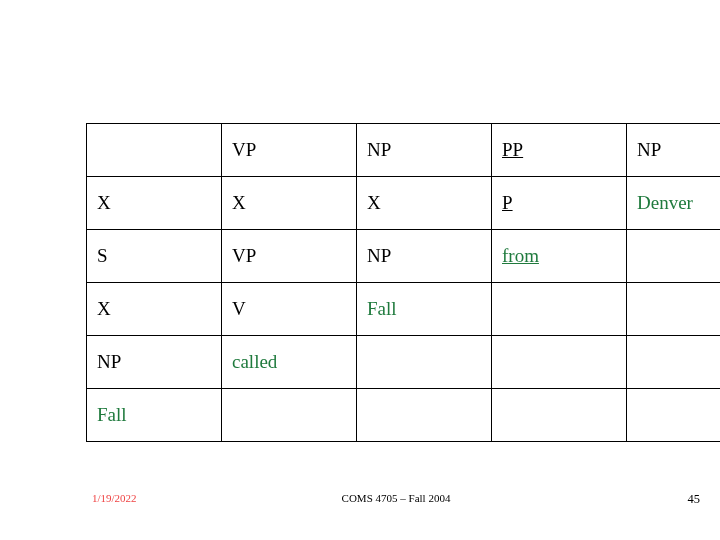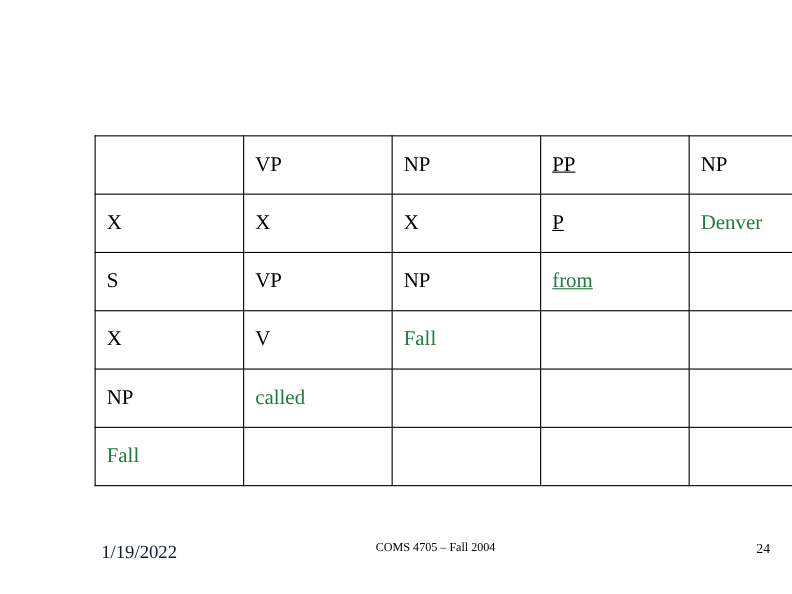--- a/index.html
+++ b/index.html
@@ -56,22 +56,22 @@
     position: absolute;
     left: 0;
     top: 492px;
     width: 720px;
     height: 24px;
   }
   .footer-date {
     position: absolute;
     left: 56px;
     top: 0;
-    font-size: 17px;
-    color: #0f172a;
+    font-size: 11px;
+    color: #ef4444;
     font-family: "Liberation Serif", serif;
   }
   .footer-center {
     position: absolute;
     left: 0;
     top: 0;
     width: 720px;
     text-align: center;
     font-size: 11px;
     color: #000000;
@@ -134,16 +134,16 @@
         <td class="col2 cell-empty"></td>
         <td class="col3 cell-empty"></td>
         <td class="col4 cell-empty"></td>
       </tr>
     </tbody>
   </table>
 
   <div class="footer">
     <div class="footer-date">1/19/2022</div>
     <div class="footer-center">COMS 4705 – Fall 2004</div>
-    <div class="footer-page">24</div>
+    <div class="footer-page">45</div>
   </div>
 
 </div>
 
 </body></html>

